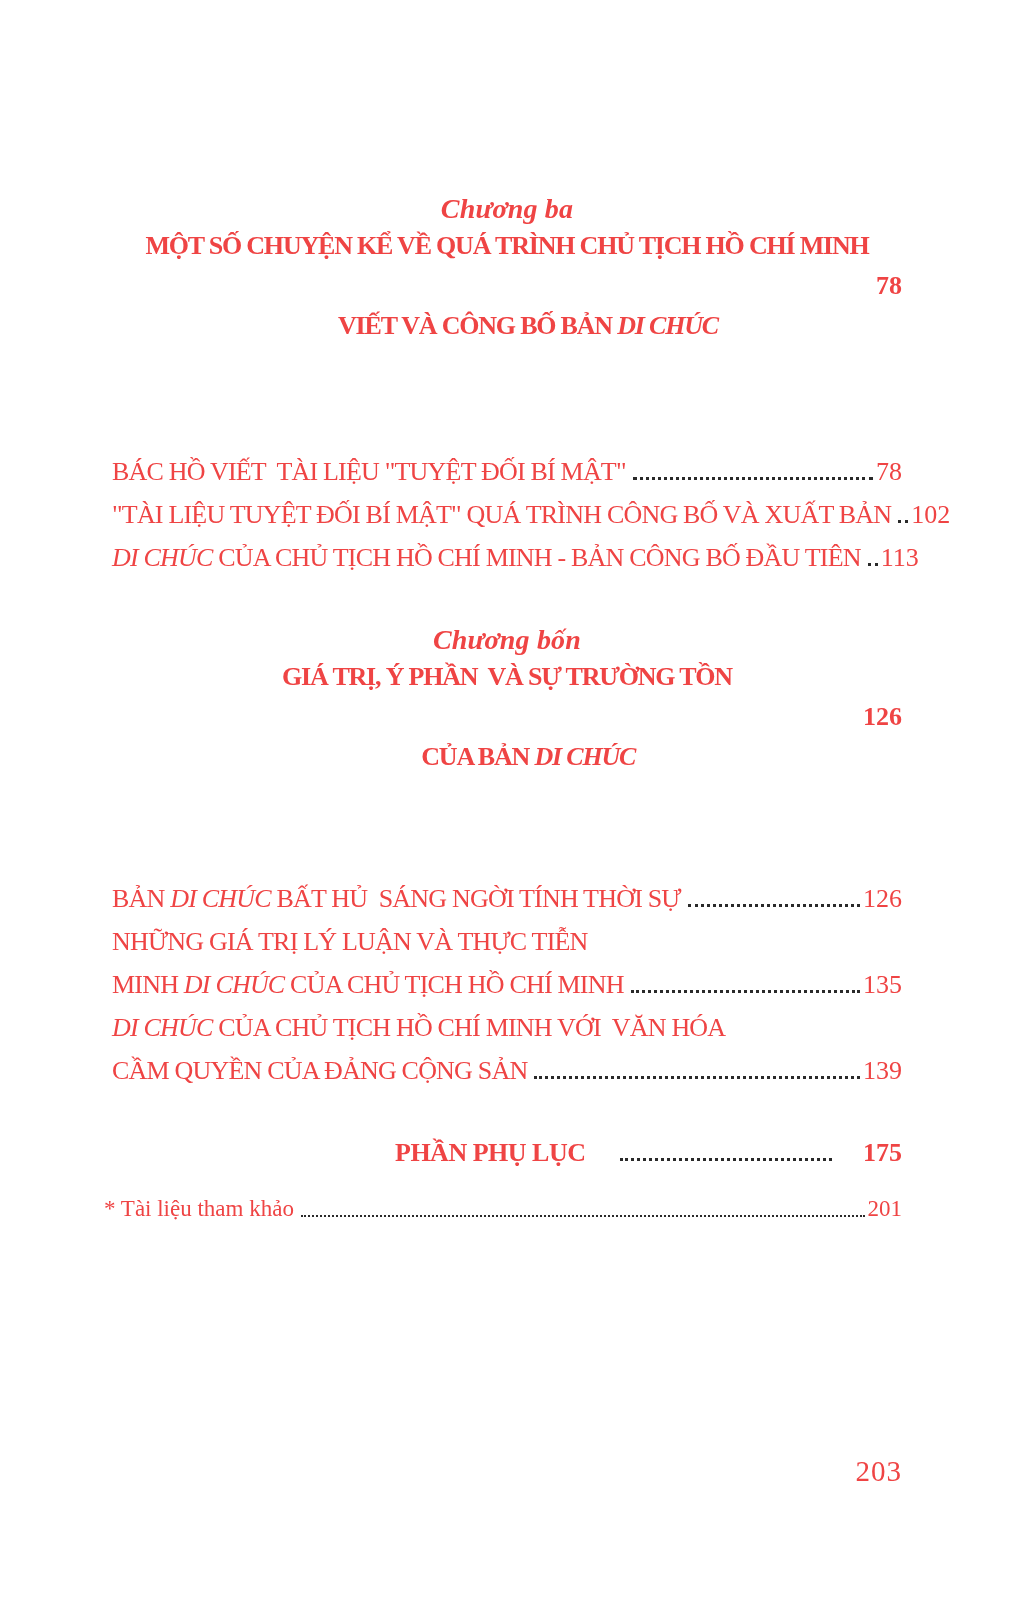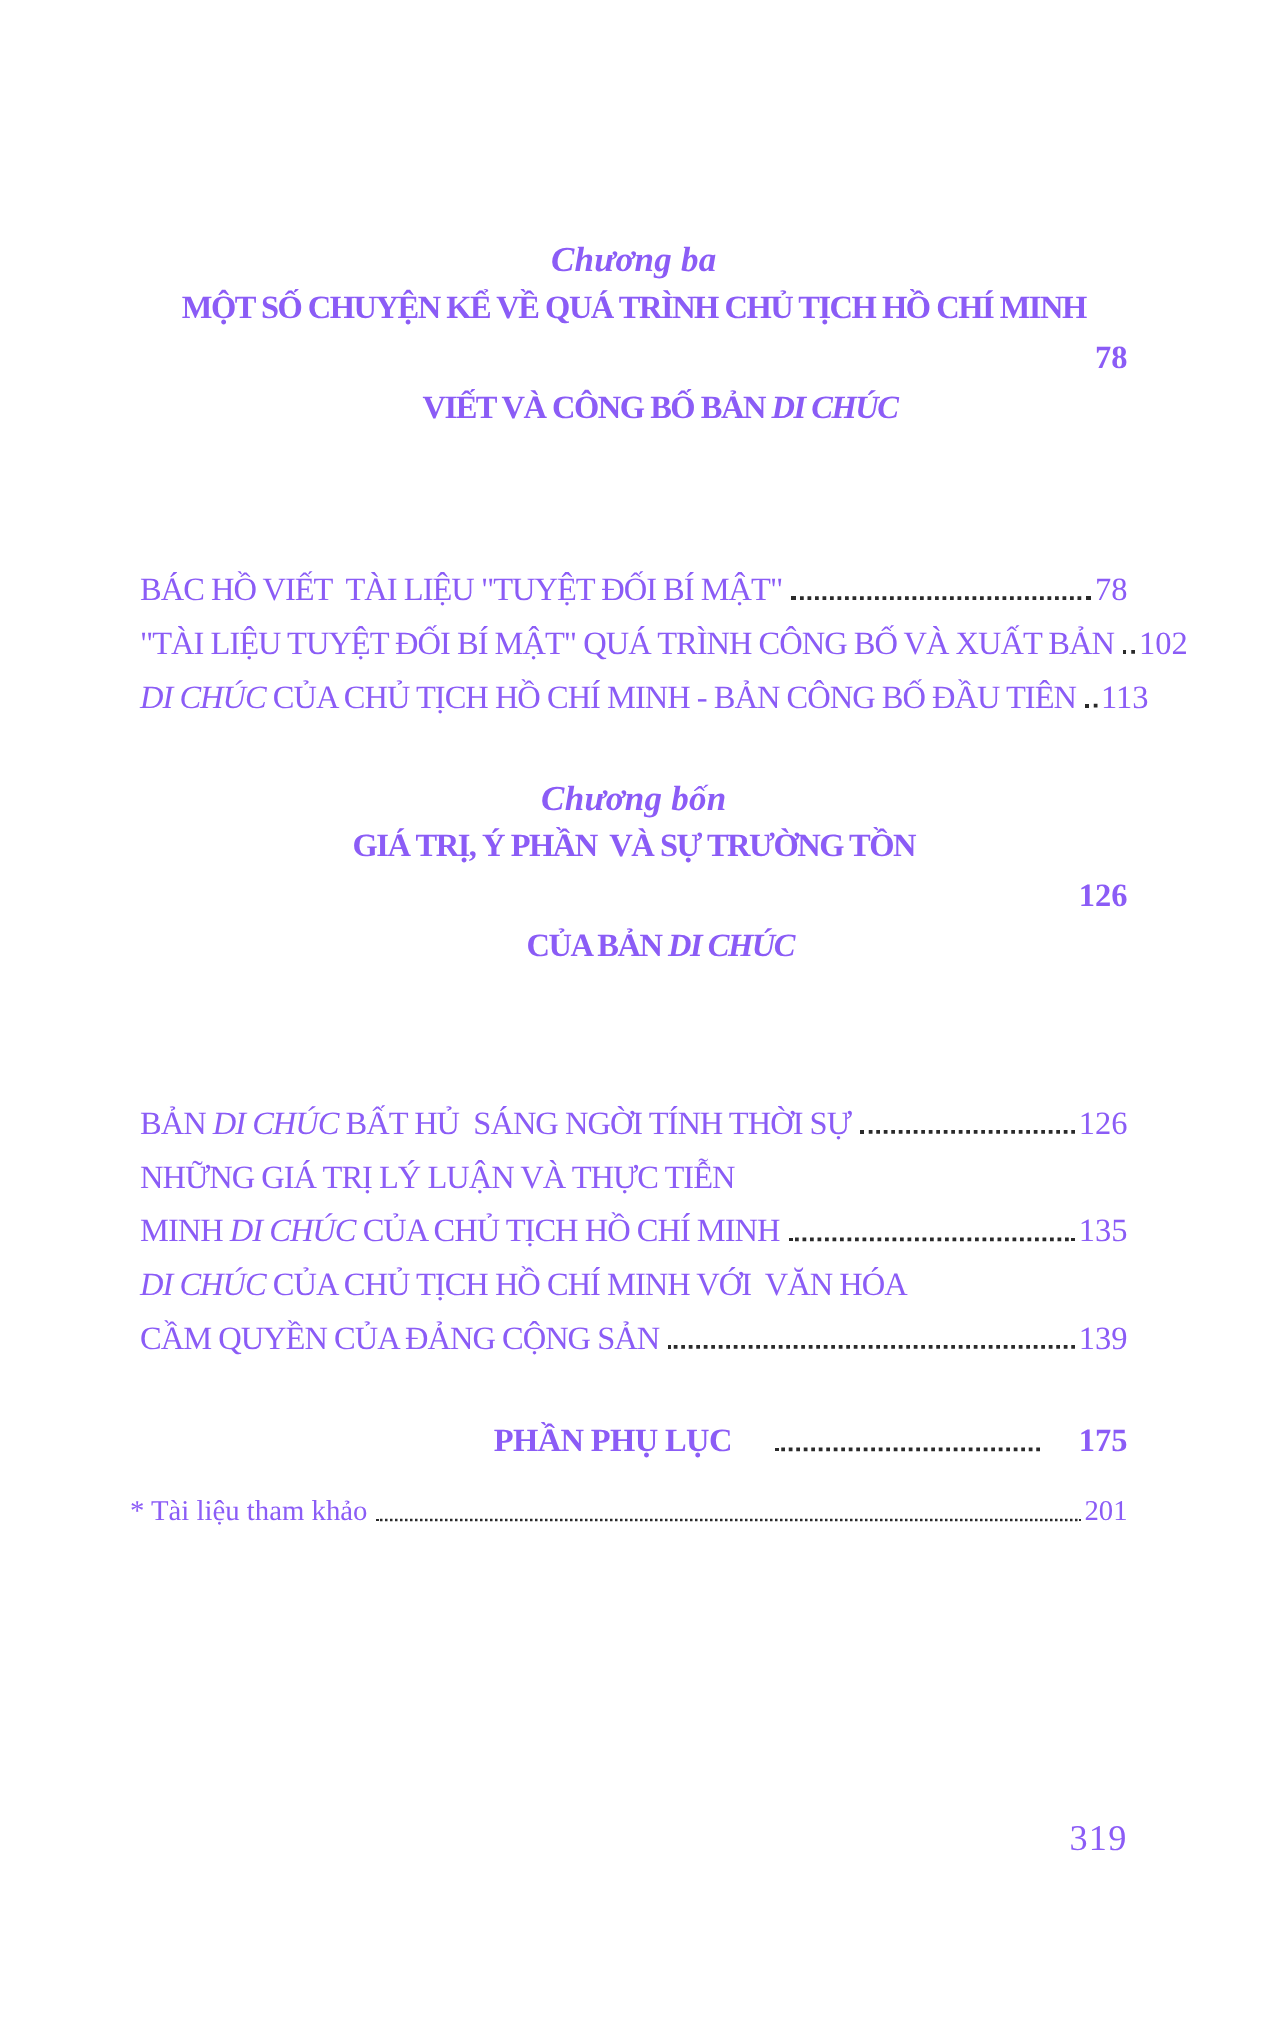--- a/index.html
+++ b/index.html
@@ -5,21 +5,21 @@
   html, body {
     margin: 0;
     padding: 0;
     background: #ffffff;
   }
   .page {
     position: relative;
     width: 1025px;
     height: 1614px;
     background: #ffffff;
-    color: #8b5cf6;
+    color: #ef4444;
     font-family: "Liberation Serif", serif;
     overflow: hidden;
   }
   .content {
     position: absolute;
     left: 112px;
     top: 0;
     width: 790px;
   }
   
@@ -177,14 +177,14 @@
     </div>
 
     <div class="toc-row refs-row">
       <span class="label">* Tài liệu tham khảo</span>
       <span class="leader"></span>
       <span class="pagenum">201</span>
     </div>
 
   </div>
 
-  <div class="folio">319</div>
+  <div class="folio">203</div>
 </div>
 
 </body></html>

